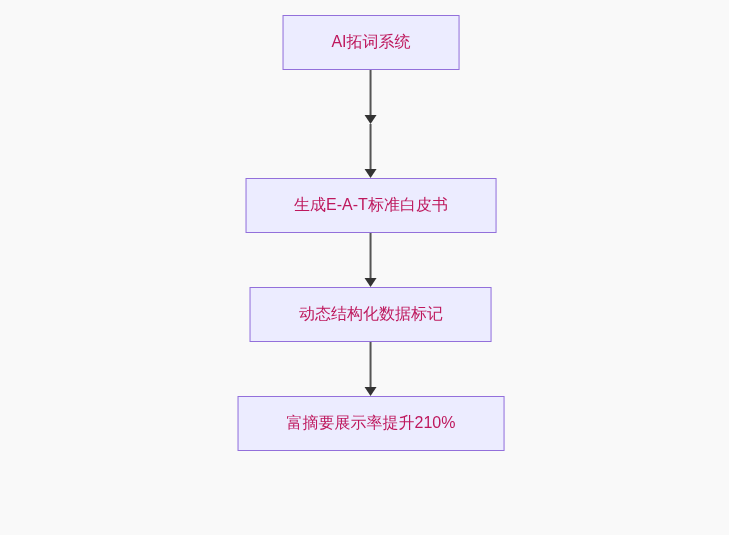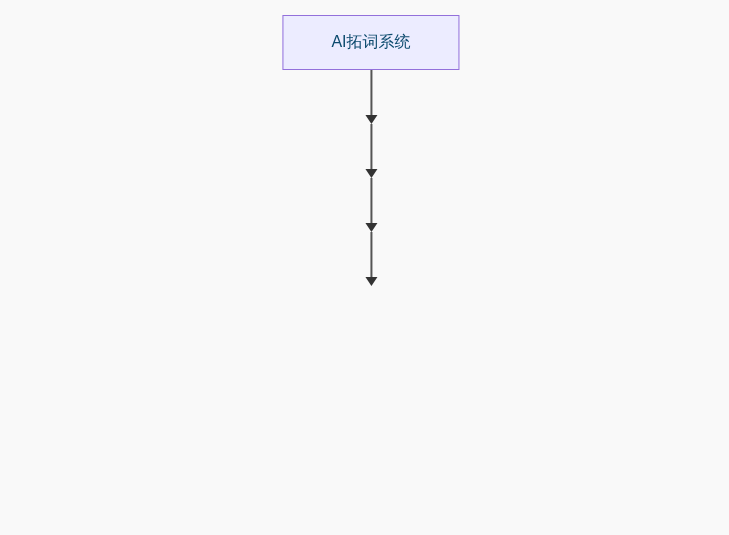--- a/index.html
+++ b/index.html
@@ -22,21 +22,21 @@
   }
   .node {
     box-sizing: border-box;
     height: 55px;
     padding: 0 48px;
     display: flex;
     align-items: center;
     justify-content: flex-start;
     background: #ECECFF;
     border: 1px solid #9370DB;
-    color: #0c4a6e;
+    color: #be185d;
     font-size: 16px;
     white-space: nowrap;
   }
   .edge {
     display: flex;
     flex-direction: column;
     align-items: center;
     height: 54px;
   }
   .edge-line {
@@ -65,26 +65,35 @@
     <div class="edge-line"></div>
     <div class="edge-head"></div>
   </div>
 
 
   <div class="edge">
     <div class="edge-line"></div>
     <div class="edge-head"></div>
   </div>
 
+  <div class="node">
+    <span>生成E-A-T标准白皮书</span>
+  </div>
 
   <div class="edge">
     <div class="edge-line"></div>
     <div class="edge-head"></div>
   </div>
 
+  <div class="node">
+    <span>动态结构化数据标记</span>
+  </div>
 
   <div class="edge">
     <div class="edge-line"></div>
     <div class="edge-head"></div>
   </div>
 
+  <div class="node">
+    <span>富摘要展示率提升210%</span>
+  </div>
 
 </div>
 
 </body></html>

